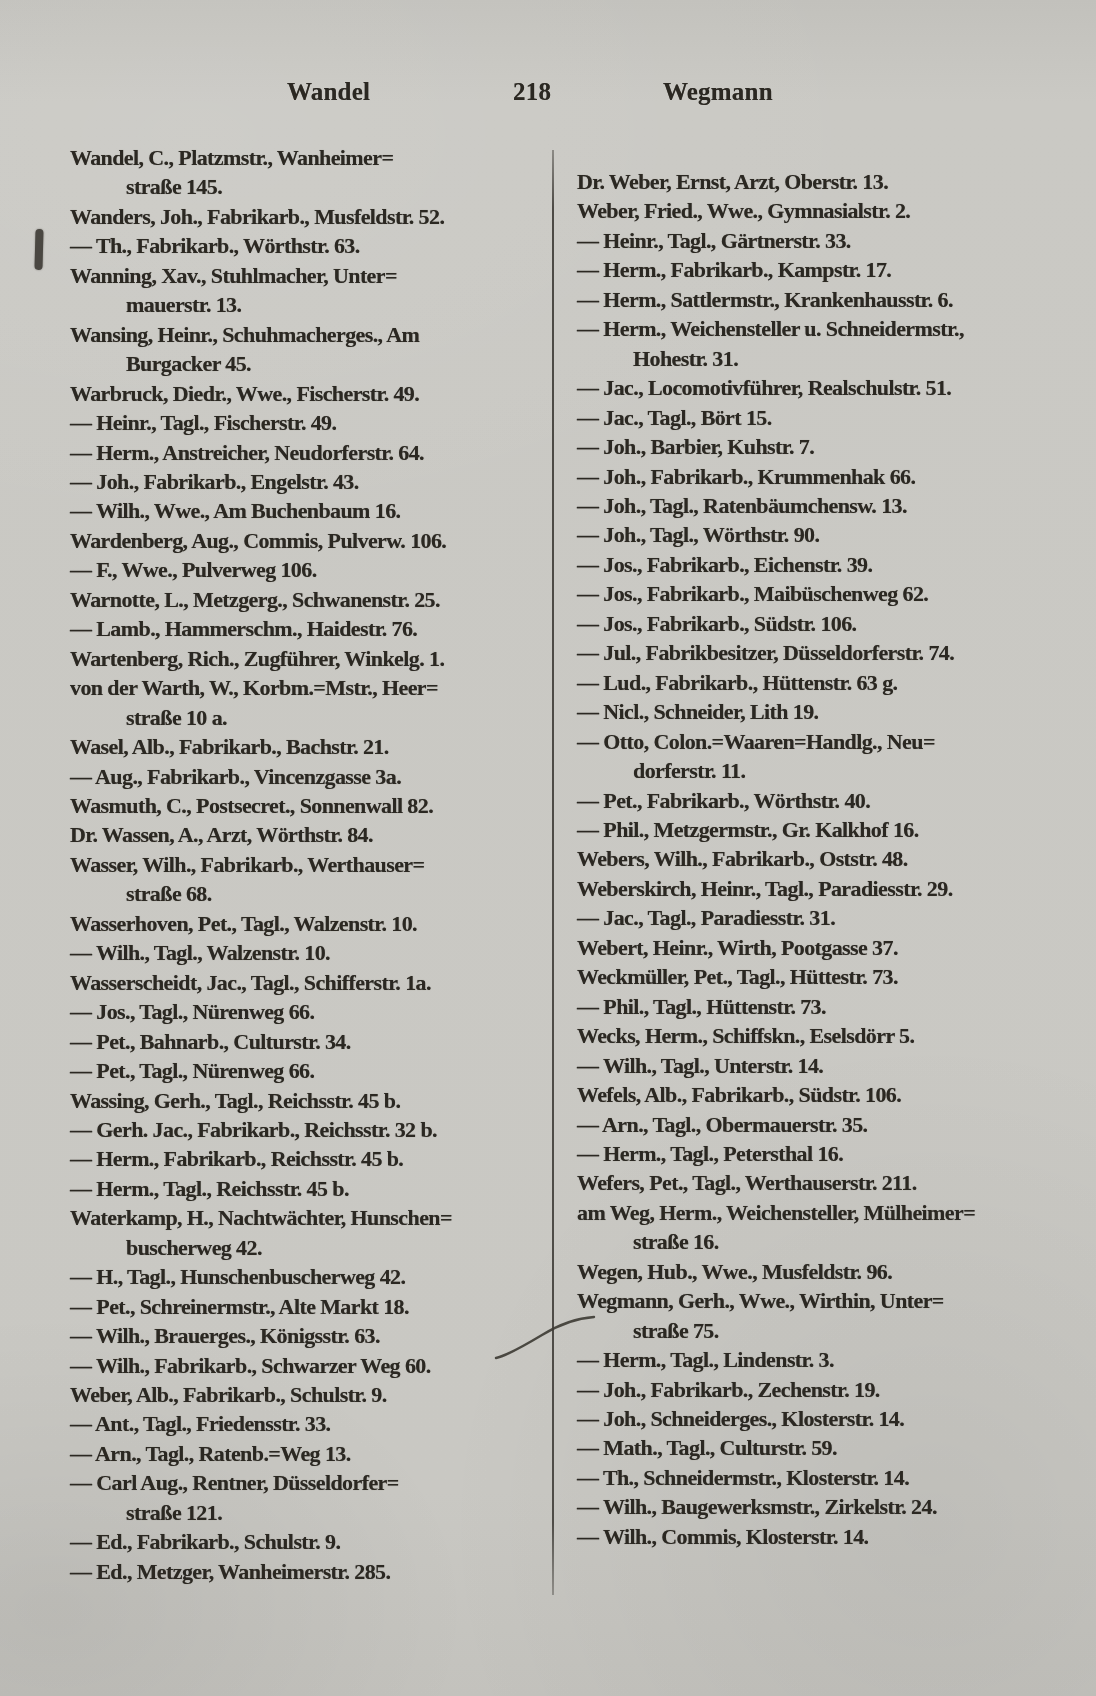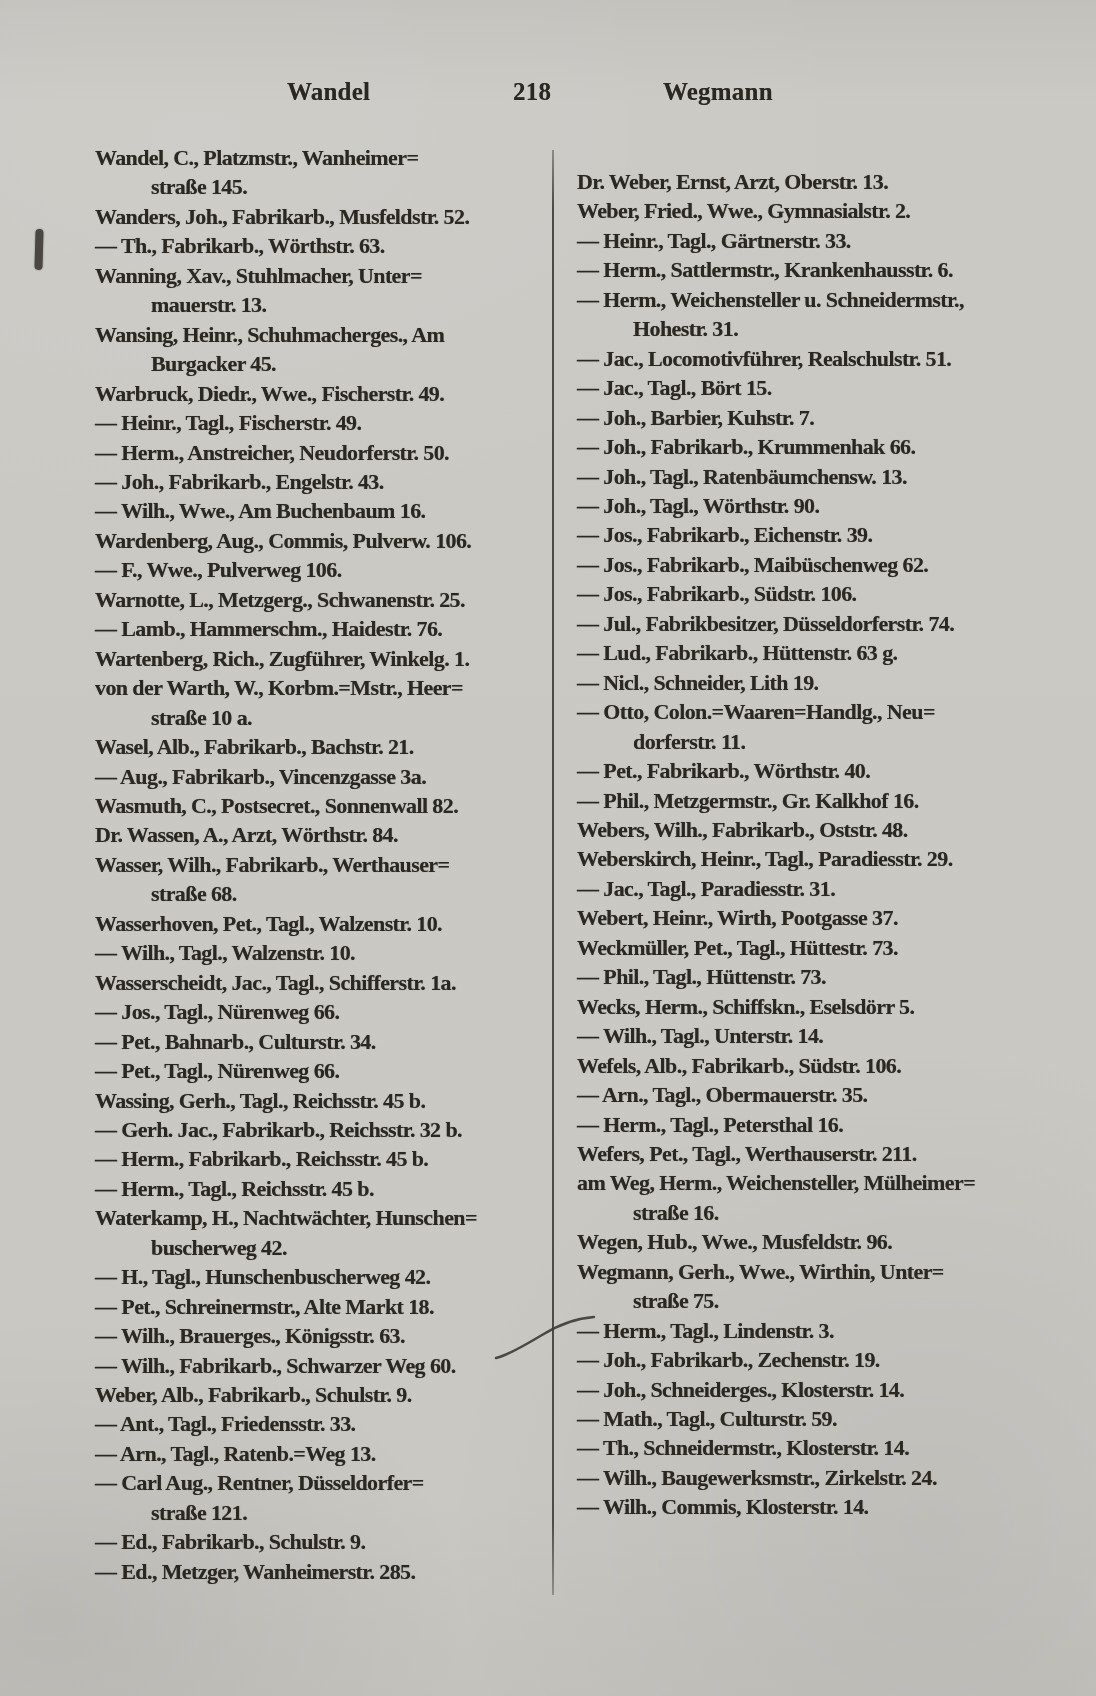--- a/index.html
+++ b/index.html
@@ -23,21 +23,21 @@
     font-size:25px;font-weight:700;
     letter-spacing:0.2px;
     text-shadow:0 0 0.6px rgba(43,40,34,.55);
     white-space:nowrap;
   }
   .hw.left{left:287px;}
   .hw.num{left:493px;font-weight:600;margin-left:20px;}
   .hw.right{left:663px;}
 
   .col{position:absolute;top:143px;}
-  .col-left{left:70px;width:462px;margin-left:25px;}
+  .col-left{left:70px;width:462px;}
   .col-right{left:577px;width:470px;margin-top:24px;}
   .entry{
     margin:0;
     font-size:22px;
     font-weight:700;
     line-height:29.45px;
     letter-spacing:-0.6px;
     white-space:pre-line;
     padding-left:56px;
     text-indent:-56px;
@@ -76,21 +76,21 @@
       <p class="entry">Wandel, C., Platzmstr., Wanheimer=
 straße 145.</p>
       <p class="entry">Wanders, Joh., Fabrikarb., Musfeldstr. 52.</p>
       <p class="entry">— Th., Fabrikarb., Wörthstr. 63.</p>
       <p class="entry">Wanning, Xav., Stuhlmacher, Unter=
 mauerstr. 13.</p>
       <p class="entry">Wansing, Heinr., Schuhmacherges., Am
 Burgacker 45.</p>
       <p class="entry">Warbruck, Diedr., Wwe., Fischerstr. 49.</p>
       <p class="entry">— Heinr., Tagl., Fischerstr. 49.</p>
-      <p class="entry">— Herm., Anstreicher, Neudorferstr. 50.</p>
+      <p class="entry">— Herm., Anstreicher, Neudorferstr. 64.</p>
       <p class="entry">— Joh., Fabrikarb., Engelstr. 43.</p>
       <p class="entry">— Wilh., Wwe., Am Buchenbaum 16.</p>
       <p class="entry">Wardenberg, Aug., Commis, Pulverw. 106.</p>
       <p class="entry">— F., Wwe., Pulverweg 106.</p>
       <p class="entry">Warnotte, L., Metzgerg., Schwanenstr. 25.</p>
       <p class="entry">— Lamb., Hammerschm., Haidestr. 76.</p>
       <p class="entry">Wartenberg, Rich., Zugführer, Winkelg. 1.</p>
       <p class="entry">von der Warth, W., Korbm.=Mstr., Heer=
 straße 10 a.</p>
       <p class="entry">Wasel, Alb., Fabrikarb., Bachstr. 21.</p>
@@ -123,20 +123,21 @@
       <p class="entry">— Ed., Fabrikarb., Schulstr. 9.</p>
       <p class="entry">— Ed., Metzger, Wanheimerstr. 285.</p>
     </div>
 
   <div class="divider"></div>
 
   <div class="col col-right">
       <p class="entry">Dr. Weber, Ernst, Arzt, Oberstr. 13.</p>
       <p class="entry">Weber, Fried., Wwe., Gymnasialstr. 2.</p>
       <p class="entry">— Heinr., Tagl., Gärtnerstr. 33.</p>
+      <p class="entry">— Herm., Fabrikarb., Kampstr. 17.</p>
       <p class="entry">— Herm., Sattlermstr., Krankenhausstr. 6.</p>
       <p class="entry">— Herm., Weichensteller u. Schneidermstr.,
 Hohestr. 31.</p>
       <p class="entry">— Jac., Locomotivführer, Realschulstr. 51.</p>
       <p class="entry">— Jac., Tagl., Bört 15.</p>
       <p class="entry">— Joh., Barbier, Kuhstr. 7.</p>
       <p class="entry">— Joh., Fabrikarb., Krummenhak 66.</p>
       <p class="entry">— Joh., Tagl., Ratenbäumchensw. 13.</p>
       <p class="entry">— Joh., Tagl., Wörthstr. 90.</p>
       <p class="entry">— Jos., Fabrikarb., Eichenstr. 39.</p>

